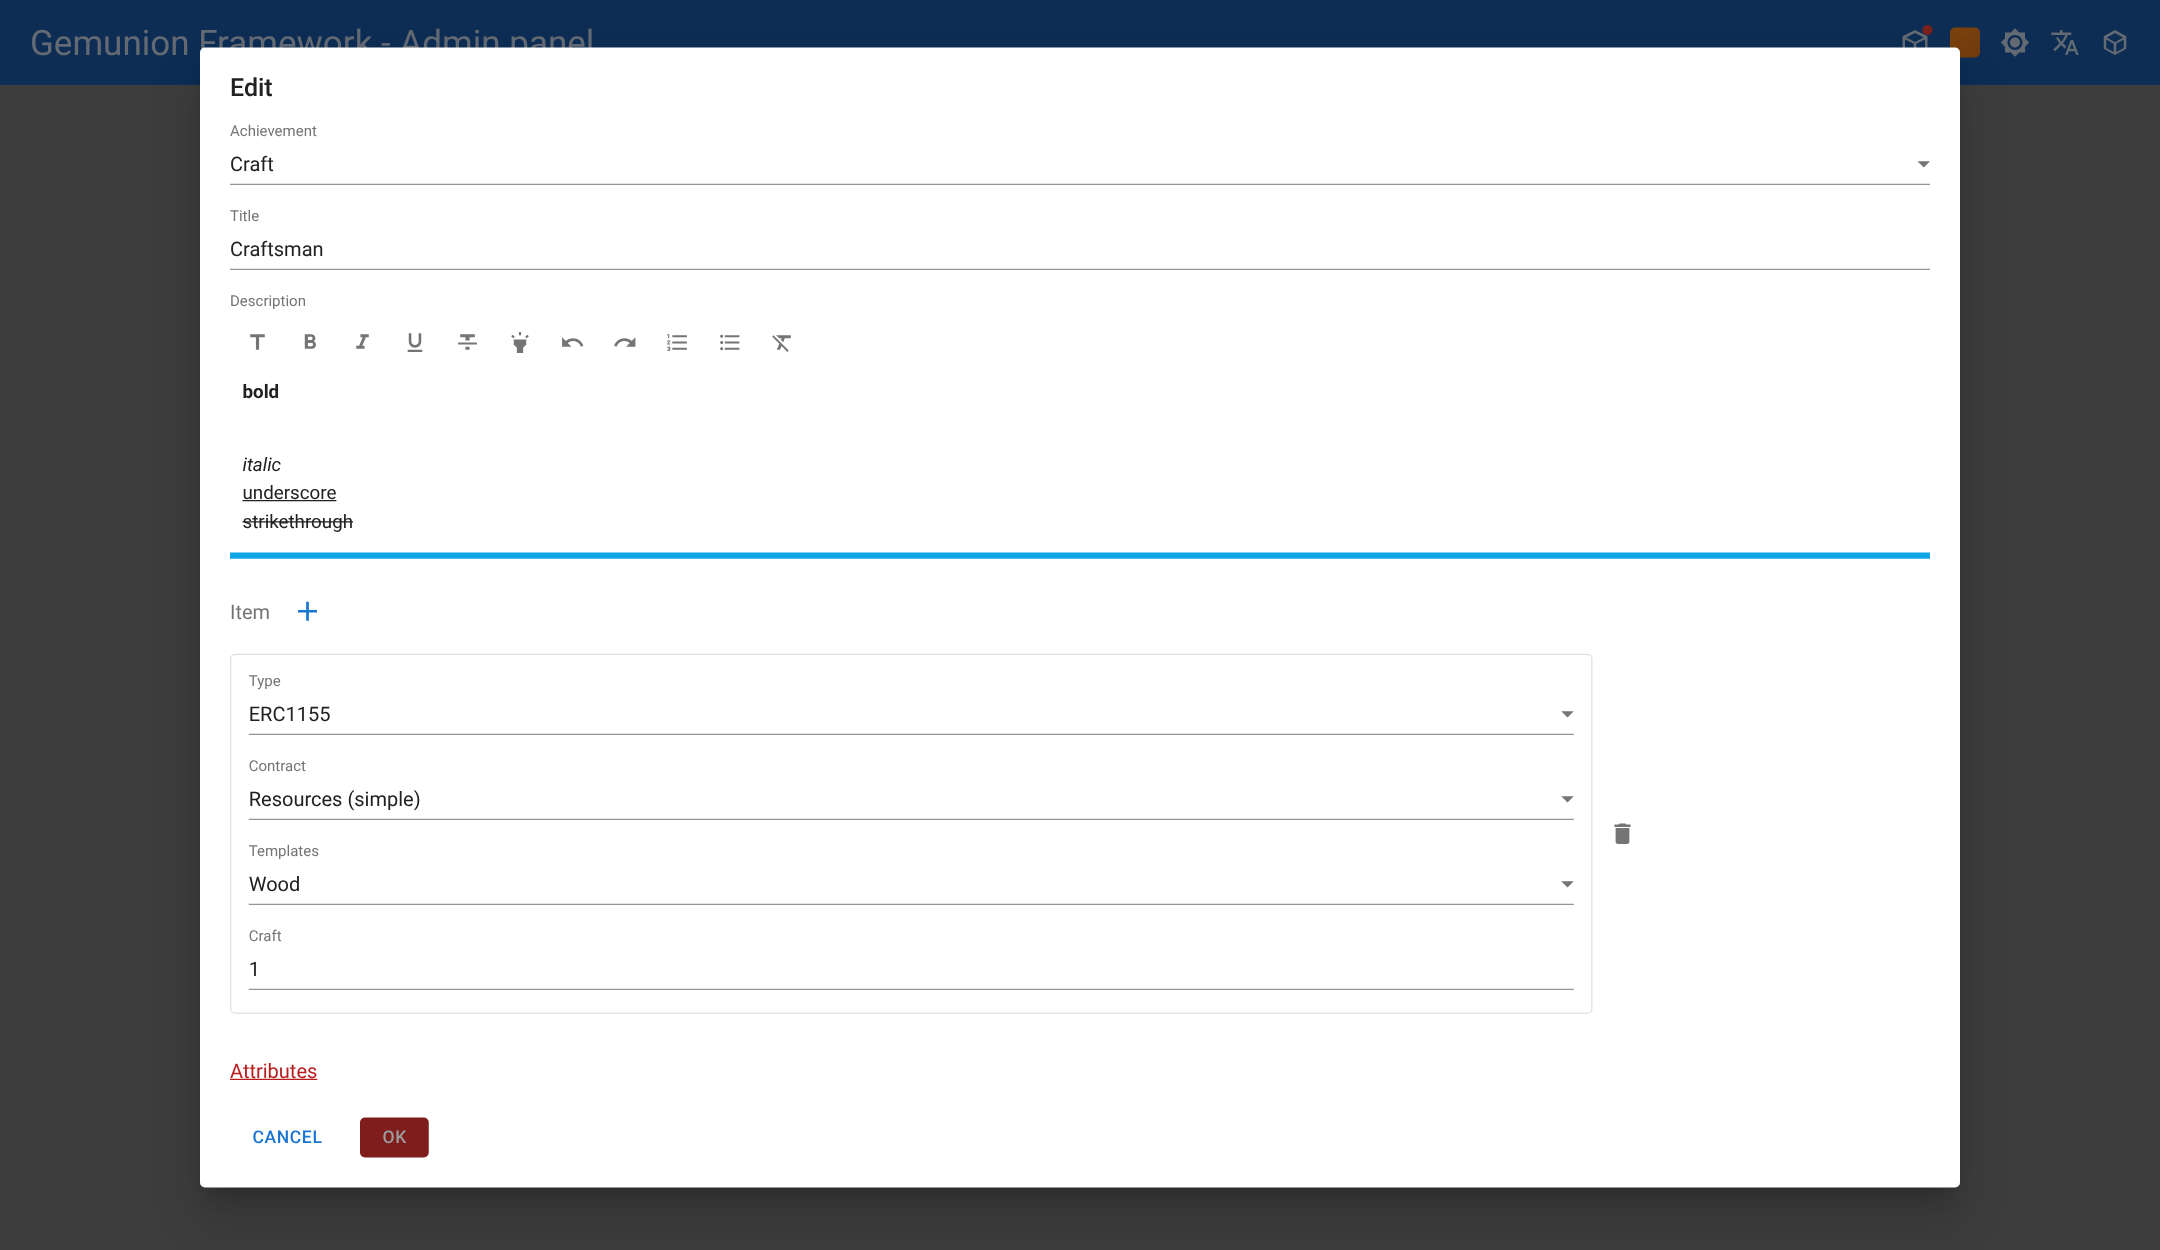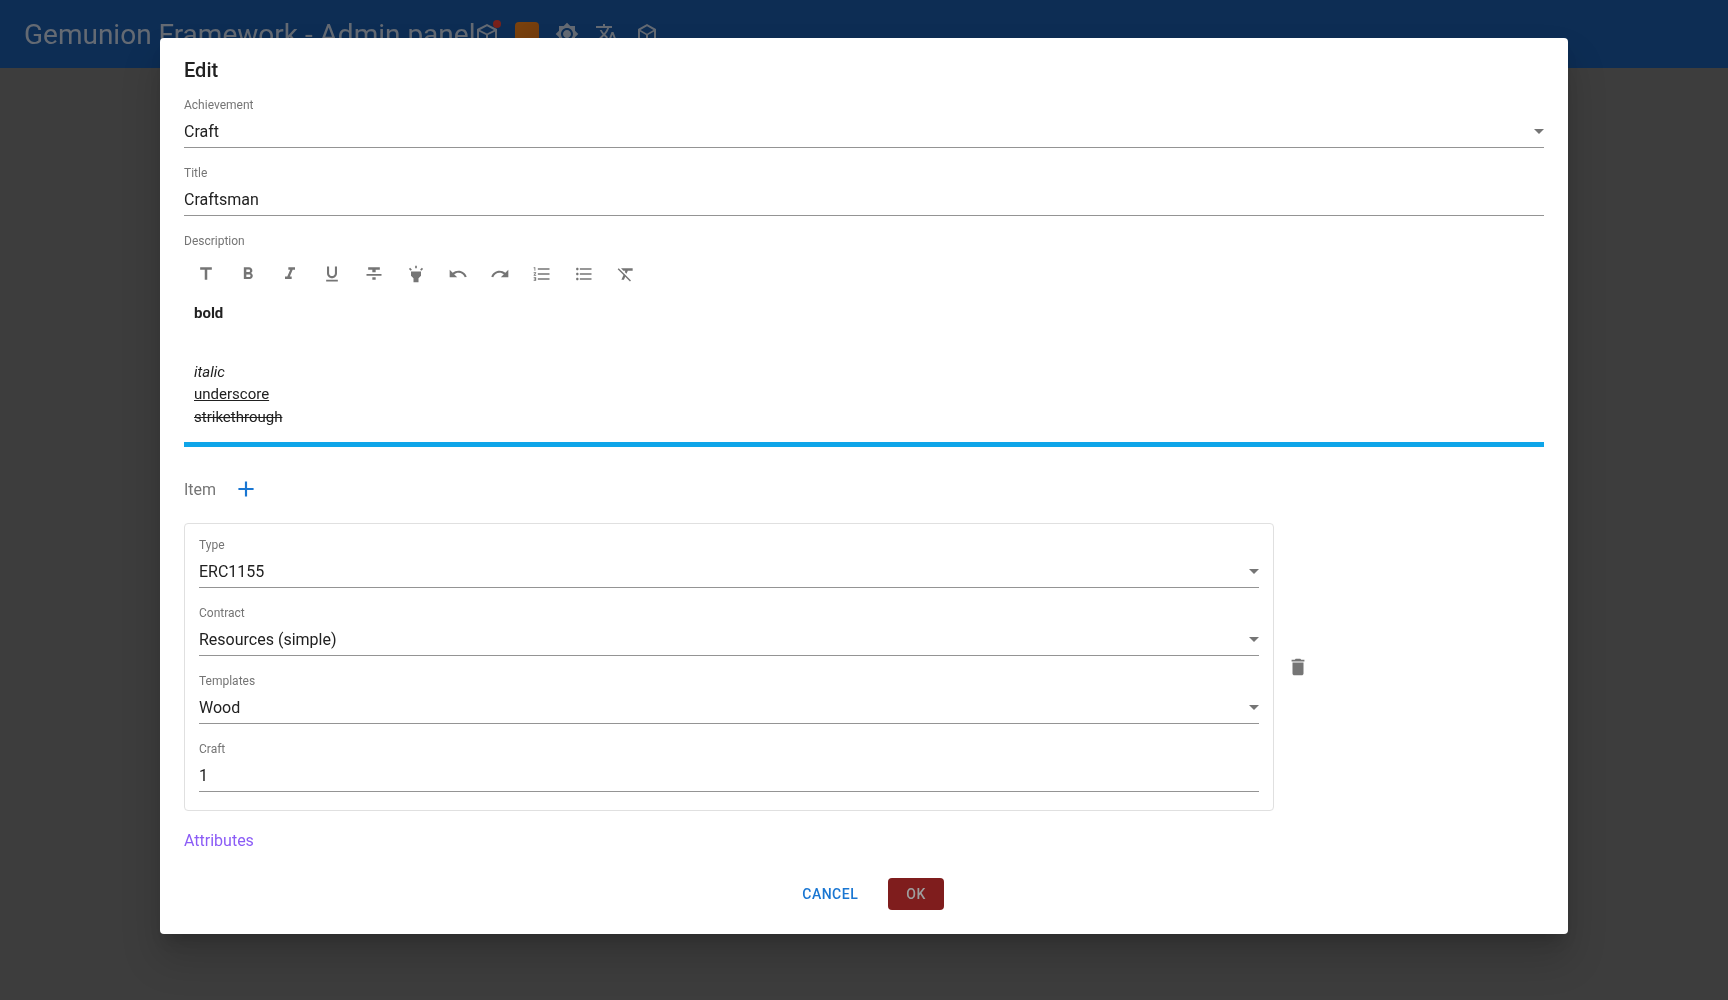--- a/index.html
+++ b/index.html
@@ -10,20 +10,21 @@
       height: 1000px;
       overflow: hidden;
       position: relative;
     }
     .header {
       background: #1a5aa8;
       height: 68px;
       display: flex;
       align-items: center;
       padding: 0 24px;
+      justify-content: space-between;
     }
     .header-title {
       color: #c8d4e6;
       font-size: 28px;
       font-weight: 400;
     }
     .header-icons {
       display: flex;
       align-items: center;
       gap: 16px;
@@ -177,27 +178,28 @@
     .delete-btn {
       width: 24px;
       height: 24px;
       cursor: pointer;
       display: flex;
       align-items: center;
       justify-content: center;
     }
     .delete-btn svg { fill: #757575; width: 22px; height: 22px; }
     .attributes-label {
-      margin-top: 20px;
+      margin-top: 36px;
       font-size: 16px;
-      color: #8b5cf6;
+      color: #b91c1c;
+      text-decoration: underline;
     }
     .dialog-actions {
       display: flex;
-      justify-content: center;
+      justify-content: flex-start;
       gap: 12px;
       padding: 20px 24px 24px;
     }
     .btn {
       padding: 8px 18px;
       border: none;
       border-radius: 4px;
       font-size: 14px;
       font-weight: 500;
       cursor: pointer;

